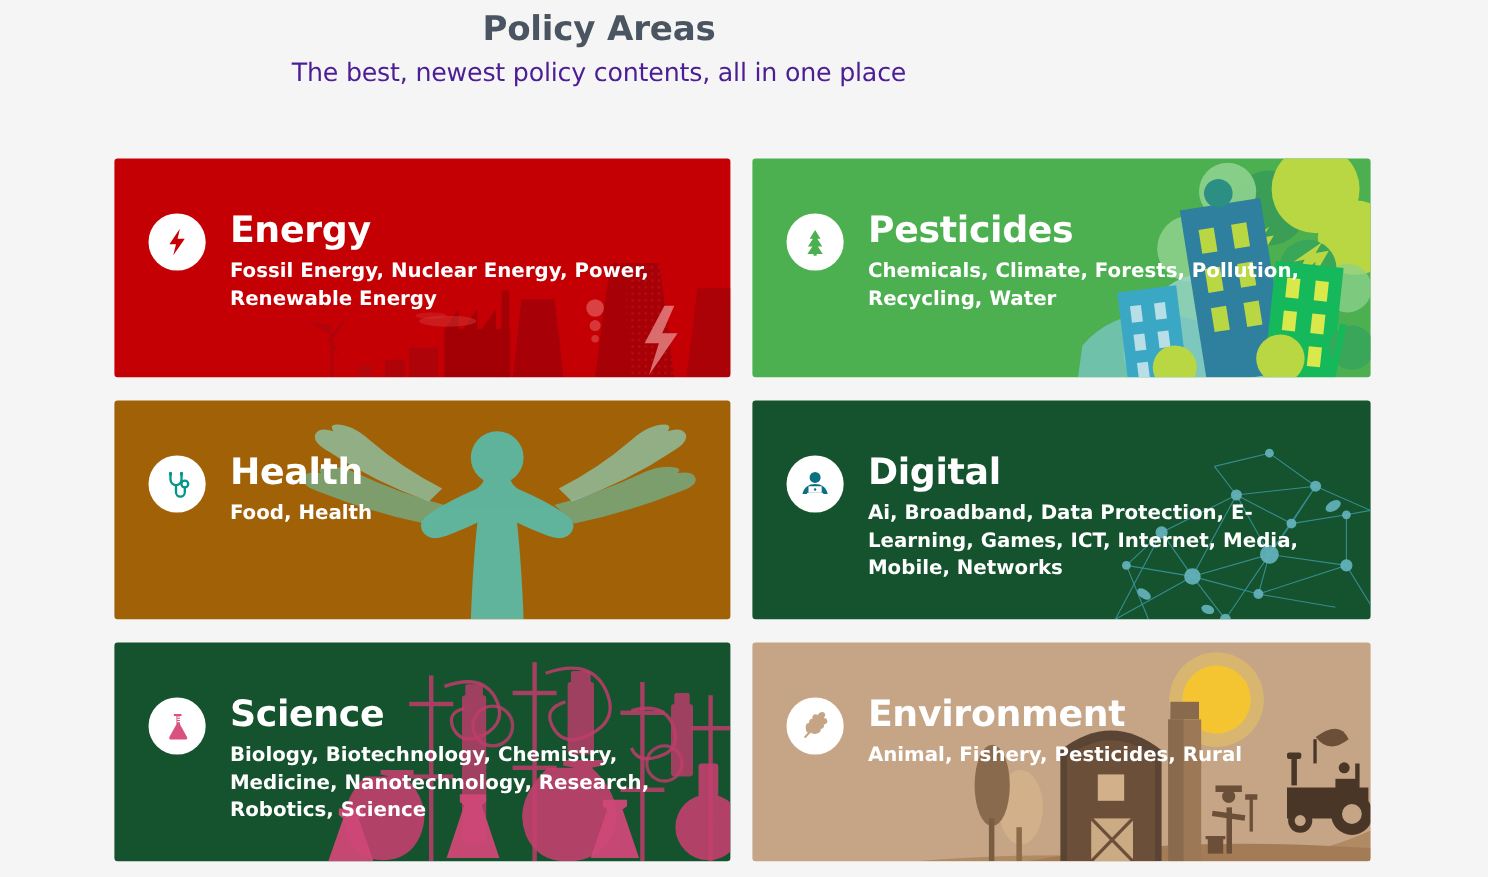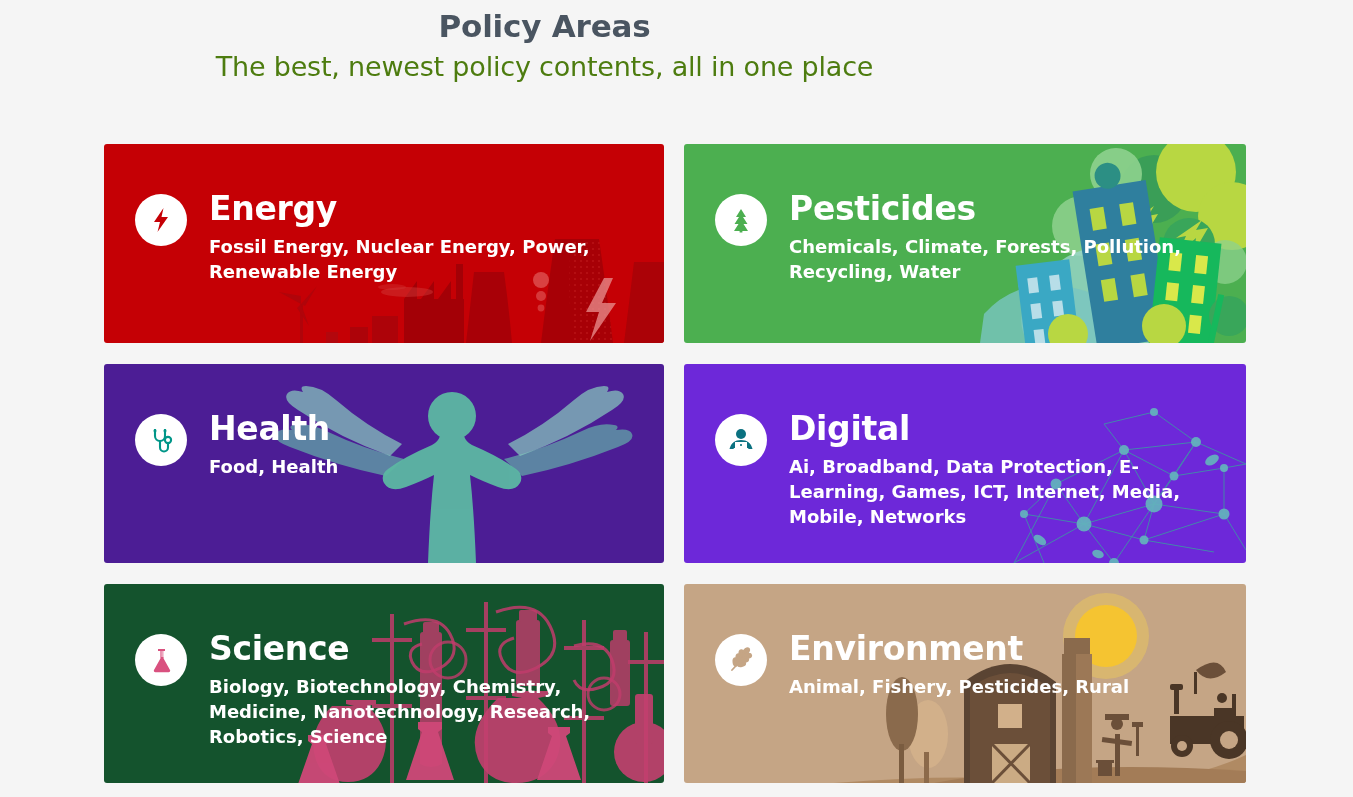--- a/index.html
+++ b/index.html
@@ -16,23 +16,23 @@
   .header { text-align: center; padding-top: 4px; }
   .page-title {
     font-size: 31px;
     font-weight: bold;
     color: #4a5561;
     letter-spacing: -0.2px;
     margin: 0;
     line-height: 44px;
   }
   .page-subtitle {
-    font-size: 27px;
+    font-size: 23px;
     font-weight: normal;
-    color: #4d7c0f;
+    color: #4c1d95;
     margin: 0;
     line-height: 38px;
     letter-spacing: -0.2px;
   }
 
   .grid {
     position: absolute;
     left: 104px;
     top: 144px;
     width: 1142px;
@@ -223,21 +223,21 @@
             <rect x="13.6" y="23" width="2.8" height="4.5" fill="#4caf50"></rect>
           </svg>
         </span>
         <div class="card-text">
           <h2 class="card-title">Pesticides</h2>
           <p class="card-tags">Chemicals, Climate, Forests, Pollution, Recycling, Water</p>
         </div>
       </div>
     </div>
 
-    <div class="card" style="background:#4c1d95">
+    <div class="card" style="background:#a16207">
       <div class="art">
         <svg viewBox="0 0 560 199" preserveAspectRatio="none">
           <g fill="#67c2ac" opacity="0.62">
             <path d="M300 95 q-40 -10 -78 -28 q-18 -9 -32 -6 q-6 1 -2 5 q-14 -2 -16 4 q-3 7 14 13 q48 19 96 29 z"></path>
             <path d="M300 95 q40 -10 78 -28 q18 -9 32 -6 q6 1 2 5 q14 -2 16 4 q3 7 -14 13 q-48 19 -96 29 z" transform="translate(100,0)"></path>
           </g>
           <g fill="#8ad3c1" opacity="0.68">
             <path d="M298 80 q-36 -18 -66 -44 q-16 -14 -30 -14 q-7 0 -3 6 q-12 -4 -16 2 q-4 7 11 16 q42 28 92 46 z"></path>
             <path d="M298 80 q36 -18 66 -44 q16 -14 30 -14 q7 0 3 6 q12 -4 16 2 q4 7 -11 16 q-42 28 -92 46 z" transform="translate(106,0)"></path>
           </g>
@@ -260,21 +260,21 @@
             <rect x="16.7" y="3" width="2.6" height="3.6" rx="1.2" fill="#009688"></rect>
           </svg>
         </span>
         <div class="card-text">
           <h2 class="card-title">Health</h2>
           <p class="card-tags">Food, Health</p>
         </div>
       </div>
     </div>
 
-    <div class="card" style="background:#6d28d9">
+    <div class="card" style="background:#14532d">
       <div class="art">
         <svg viewBox="0 0 562 199" preserveAspectRatio="none">
           <g stroke="#3d97a3" stroke-width="1" fill="none" opacity="0.85">
             <path d="M330 199 L372 120 L440 86 L512 78 L562 100"></path>
             <path d="M330 199 L400 160 L470 140 L540 150"></path>
             <path d="M372 120 L400 160 L460 176 L530 188"></path>
             <path d="M440 86 L400 160"></path>
             <path d="M512 78 L470 140 L430 199"></path>
             <path d="M460 176 L540 150 L562 186"></path>
             <path d="M372 120 L340 150 L360 199"></path>

